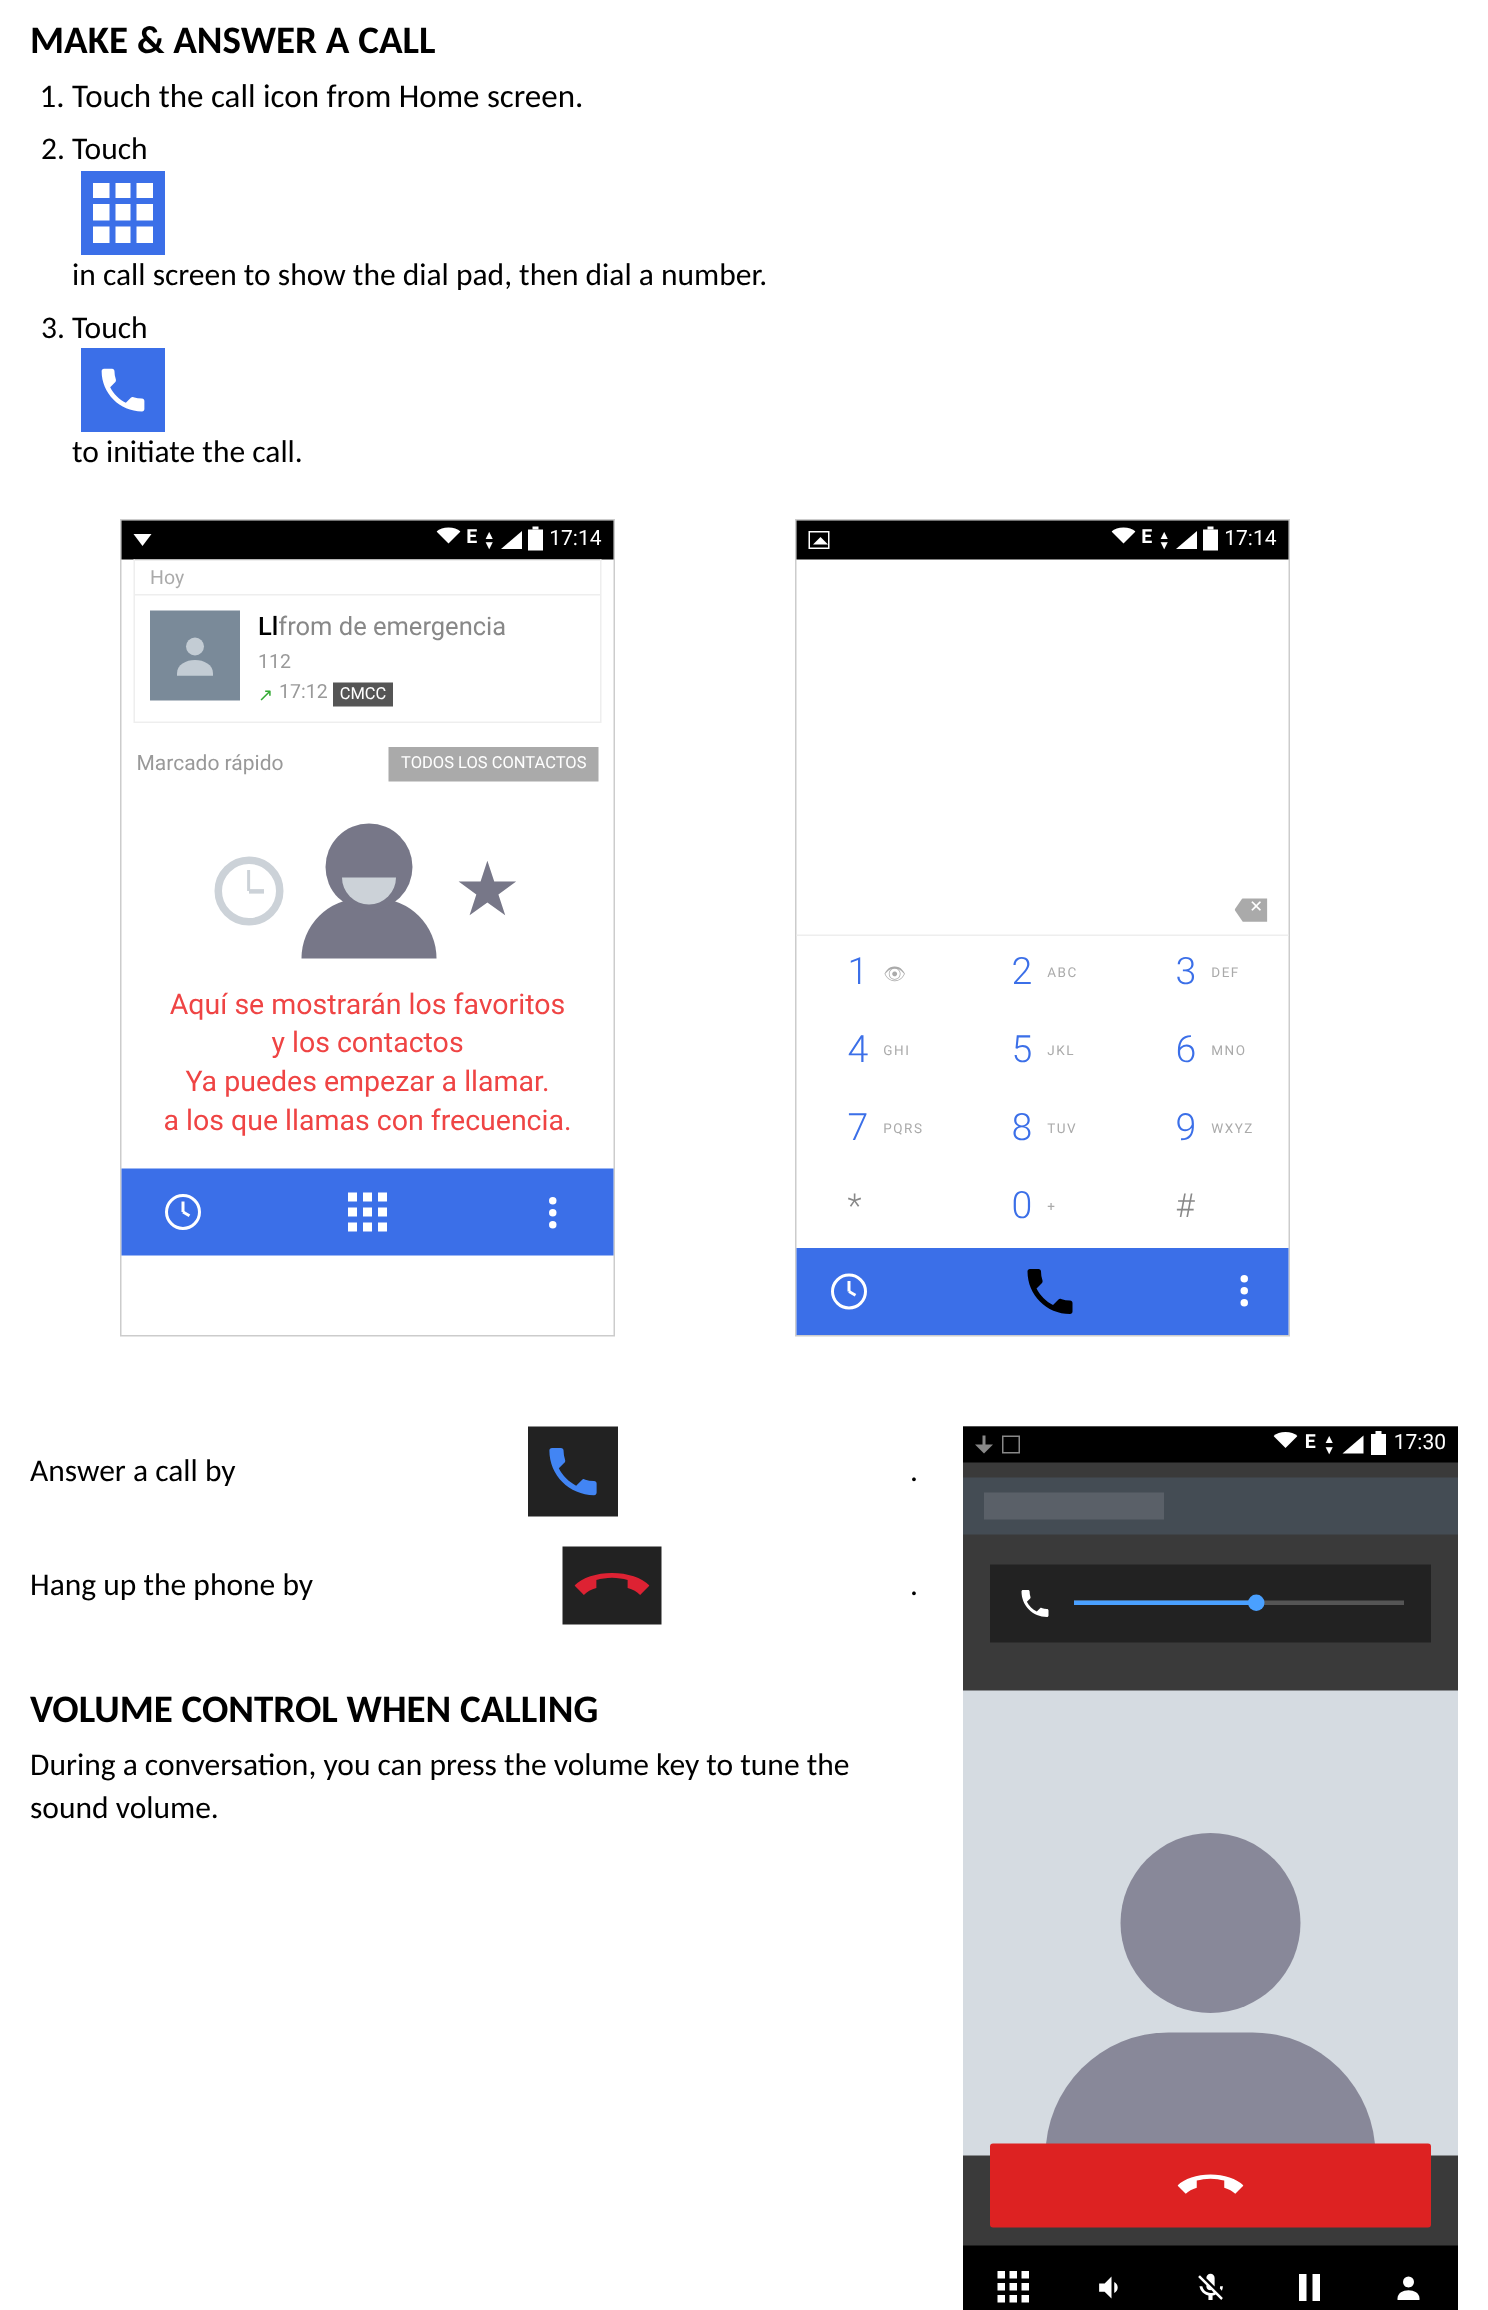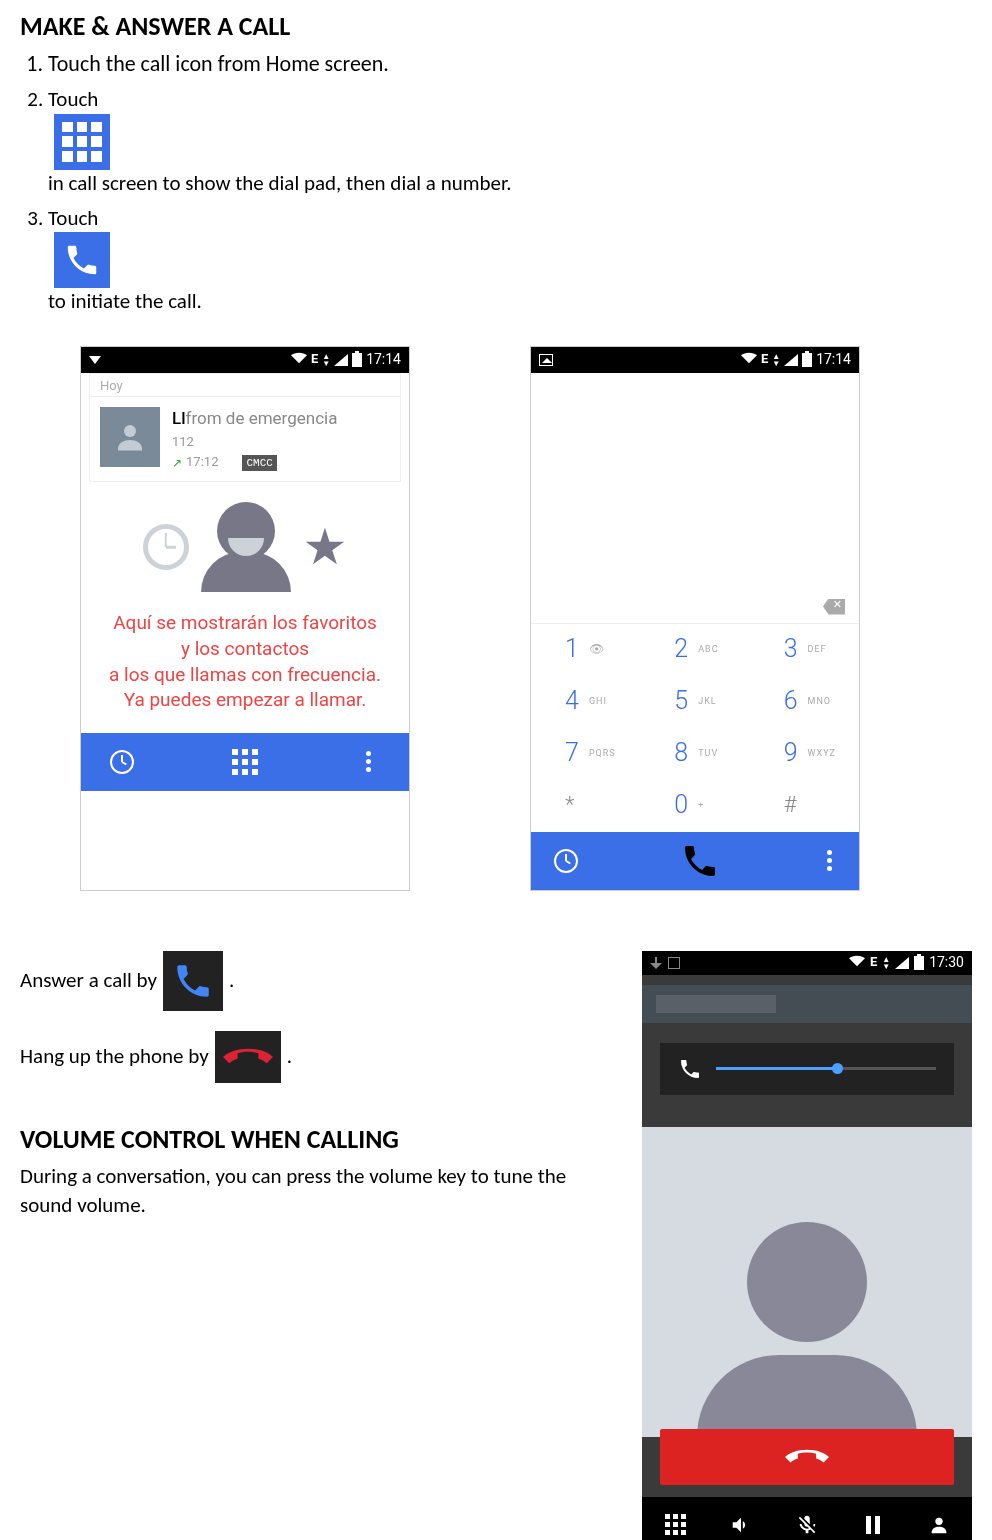--- a/index.html
+++ b/index.html
@@ -71,21 +71,21 @@
   
   .search-row { border: 1px solid #ddd; margin: 8px; padding: 8px 10px; display: flex; align-items: center; gap: 8px; color: #bbb; font-size: 15px; }
   .search-row svg { width: 16px; height: 16px; fill: #bbb; }
   .hoy { padding: 4px 10px 2px 10px; font-size: 13px; color: #aaa; border:1px solid #eee; border-bottom:none; margin: 0 8px;}
   .recent-card { border: 1px solid #eee; margin: 0 8px; padding: 10px; display: flex; gap: 12px; align-items: flex-start; }
   .avatar-sq { width: 60px; height: 60px; background: #7a8a99; display: flex; align-items: center; justify-content: center; }
   .avatar-sq svg { width: 36px; height: 36px; fill: #c3ccd4; }
   .recent-text { flex: 1; font-size: 17px; color: #333; }
   .recent-text .sub { font-size: 13px; color: #999; display: flex; align-items: flex-end; gap: 4px; margin-top: 4px;}
   .recent-text .sub .arr { color: #3a3; font-size: 12px; }
-  .recent-text .badge { background: #555; color: #fff; font-size: 11px; padding: 1px 4px; margin-left: 20px; font-family: Liberation Mono, monospace;}
+  .recent-text .badge { background: #555; color: #fff; font-size: 11px; padding: 1px 4px; margin-left: 0;}
   .tabs-row { display: flex; align-items: center; justify-content: space-between; padding: 16px 10px 8px 10px; font-size: 14px; color: #999; }
   .tabs-row .active { background: #aaa; color: #fff; font-size: 11px; padding: 4px 8px; }
   .favs-area { text-align: center; padding: 20px 10px; }
   .ph-graphic { display: flex; align-items: center; justify-content: center; gap: 12px; margin-bottom: 18px;}
   .ph-head { width: 58px; height: 58px; background: #778; border-radius: 50%; position: relative; }
   .ph-body { width: 90px; height: 40px; background: #778; border-radius: 45px 45px 0 0; margin-top: -8px; }
   .ph-face { position:absolute; bottom:4px; left:50%; transform:translateX(-50%); width:36px; height:18px; background:#ccd2d8; border-radius:0 0 18px 18px; }
   .ph-clock { width: 46px; height: 46px; border: 5px solid #ccd2d8; border-radius: 50%; position: relative; }
   .ph-clock::before { content:''; position:absolute; left:50%; top:50%; width:2.5px; height:14px; background:#ccd2d8; transform-origin:bottom; transform:translate(-50%,-100%) rotate(0); }
   .ph-clock::after { content:''; position:absolute; left:50%; top:50%; width:2.5px; height:10px; background:#ccd2d8; transform-origin:bottom; transform:translate(-50%,-100%) rotate(90deg); }
@@ -114,21 +114,21 @@
   .key.sym .num { color: #888; font-size: 22px; }
   .call-bar { background: #3b6fe8; height: 58px; display: flex; }
   .call-bar > div { display: flex; align-items: center; justify-content: center; }
   .call-bar .left { width: 70px; }
   .call-bar .mid { flex: 1; }
   .call-bar .right { width: 60px; }
 
   
   .lower { display: flex; gap: 10px; align-items: flex-start; }
   .lower-left { flex: 1; padding-right: 20px;}
-  .lower-left p { margin-bottom: 20px; display:flex; align-items:center; flex-wrap:wrap;}
+  .lower-left p { margin-bottom: 20px; display:flex; align-items:center; flex-wrap:wrap;justify-content:space-between;}
   h2 { font-size: 26px; font-weight: bold; margin-top: 40px; margin-bottom: 6px; }
   .vol-text { font-size: 21px; line-height: 1.35; }
 
   
   .phone3 { width: 330px; background: #3a3a3a; font-family: Roboto, Arial, sans-serif; }
   .sb3 { height: 24px; background: #000; color: #fff; display: flex; justify-content: space-between; align-items: center; padding: 0 8px; font-size: 14px;}
   .name-plate { background: #444c54; margin: 10px 0 0 0; padding: 10px 14px; }
   .name-line { width: 120px; height: 18px; background: #5a6068; }
   .vol-overlay { position: relative; background: #222; margin: 20px 18px 0 18px; padding: 14px 18px; display: flex; align-items: center; gap: 14px; }
   .vol-overlay svg { width: 24px; height: 24px; fill: #fff; }
@@ -216,36 +216,40 @@
         <div class="sub">
           <span>112</span>
         </div>
         <div class="sub">
           <span class="arr">↗</span>
           <span>17:12</span>
           <span class="badge">CMCC</span>
         </div>
       </div>
     </div>
+    <div class="tabs-row">
+      <span>Marcado rápido</span>
+      <span class="active">TODOS LOS CONTACTOS</span>
+    </div>
     <div class="favs-area">
       <div class="ph-graphic">
         <div class="ph-clock"></div>
         <div style="display:flex;flex-direction:column;align-items:center;">
           <div class="ph-head">
               <div class="ph-face"></div>
             </div>
           <div class="ph-body"></div>
         </div>
         <div class="ph-star">★</div>
       </div>
       <div class="favs-text">
         <div>Aquí se mostrarán los favoritos</div>
         <div>y los contactos</div>
+        <div>Ya puedes empezar a llamar.</div>
         <div>a los que llamas con frecuencia.</div>
-        <div>Ya puedes empezar a llamar.</div>
       </div>
     </div>
     <div class="bottom-bar">
       <div>
           <div class="clock-ico"></div>
         </div>
       <div class="mid">
         <div class="grid-ico">
             <span></span>
             <span></span>

